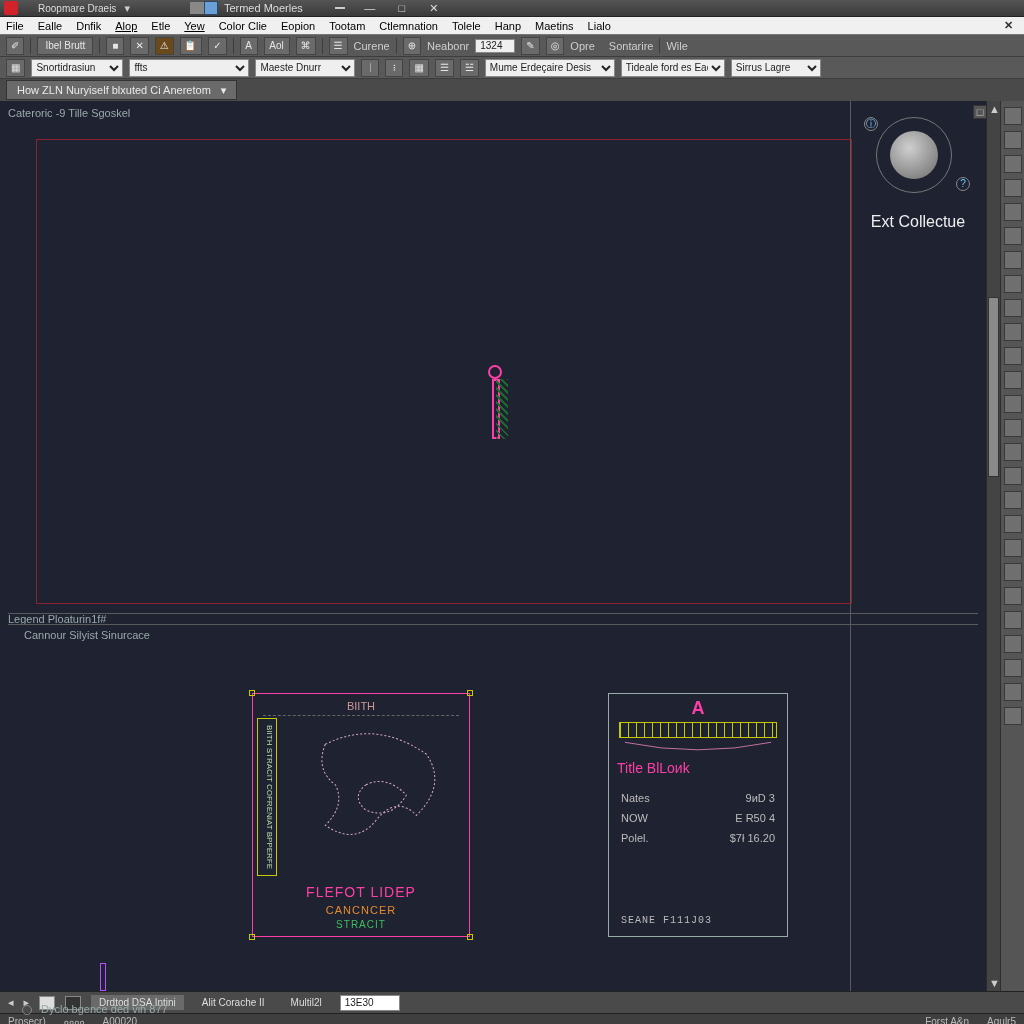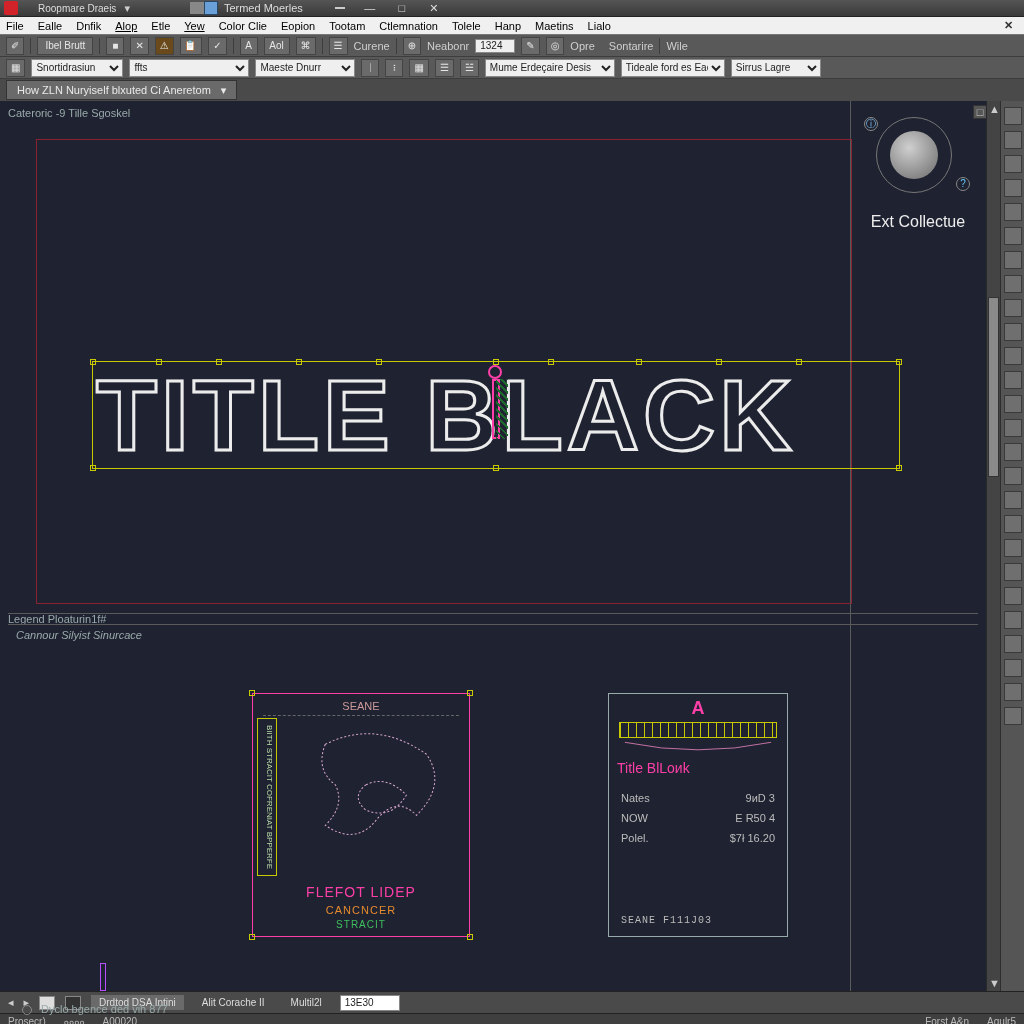--- a/index.html
+++ b/index.html
@@ -36,21 +36,21 @@
   .vp{position:absolute;left:8px;top:6px;right:8px;height:16px;color:#9aa;}
   .drawing-frame{position:absolute;left:36px;top:38px;width:816px;height:465px;border:1px solid #8a2230;}
   .title-text{position:absolute;left:96px;top:264px;width:800px;height:100px;display:flex;align-items:center;}
   .title-text .outline{font-size:100px;font-weight:700;letter-spacing:4px;color:transparent;-webkit-text-stroke:3px #ececec;font-family:"Arial Black",Arial,sans-serif;white-space:nowrap;}
   .cursor-mark{position:absolute;left:484px;top:270px;width:24px;height:90px;}
   .cursor-mark .bar{position:absolute;left:8px;top:8px;width:8px;height:60px;border:2px solid #ff3fa8;}
   .cursor-mark .hatch{position:absolute;left:12px;top:8px;width:12px;height:60px;background:repeating-linear-gradient(45deg,#1d6b2a 0 2px,transparent 2px 5px);}
   .cursor-mark .cap{position:absolute;left:4px;top:-6px;width:14px;height:14px;border:2px solid #ff3fa8;border-radius:50%;}
   
   .lower-vp{position:absolute;left:8px;top:523px;right:8px;bottom:36px;border-top:1px solid #5a5a5a;}
-  .lower-vp .tab2{position:absolute;left:8px;top:4px;color:#9aa;font-style:italic;}
+  .lower-vp .tab2{position:absolute;left:16px;top:4px;color:#9aa;}
   
   .tblock-a{position:absolute;left:252px;top:592px;width:218px;height:244px;border:1px solid #ff3fa8;}
   .tblock-a .head{position:absolute;left:10px;right:10px;top:6px;height:16px;text-align:center;color:#c99;font-size:11px;border-bottom:1px dashed #666;}
   .tblock-a .side{position:absolute;left:4px;top:24px;width:20px;bottom:60px;border:1px solid #c9c900;writing-mode:vertical-rl;text-orientation:mixed;font-size:8px;color:#bda;text-align:center;padding:4px 2px;}
   .tblock-a .shape{position:absolute;left:40px;top:30px;right:10px;bottom:70px;}
   .tblock-a .shape svg{width:100%;height:100%;}
   .tblock-a .foot1{position:absolute;left:10px;right:10px;bottom:36px;text-align:center;color:#ff3fa8;font-size:14px;letter-spacing:1px;}
   .tblock-a .foot2{position:absolute;left:10px;right:10px;bottom:20px;text-align:center;color:#e68a2e;font-size:11px;letter-spacing:1px;}
   .tblock-a .foot3{position:absolute;left:10px;right:10px;bottom:6px;text-align:center;color:#3fbf5f;font-size:10px;letter-spacing:1px;}
   .tblock-a .corner{position:absolute;width:6px;height:6px;border:1px solid #c9c900;}
@@ -178,41 +178,20 @@
 
 <div class="workspace">
   <div class="canvas-area">
     <div class="vp">Cateroric -9 Tille Sgoskel</div>
 
     <div class="vdiv"></div>
     <div class="hdiv"></div>
 
     <div class="drawing-frame"></div>
 
-    <div class="title-text">
-      <span class="outline">TITLE  BLACK</span>
-
-      <div style="position:absolute;left:-4px;right:-4px;top:-4px;bottom:-4px;border:1px solid #c9c900;"></div>
-
-      <div class="tgrip" style="left:-6px;top:-6px"></div>
-      <div class="tgrip" style="right:-6px;top:-6px"></div>
-      <div class="tgrip" style="left:-6px;bottom:-6px"></div>
-      <div class="tgrip" style="right:-6px;bottom:-6px"></div>
-      <div class="tgrip" style="left:50%;top:-6px;margin-left:-3px"></div>
-      <div class="tgrip" style="left:50%;bottom:-6px;margin-left:-3px"></div>
-
-      <div class="tgrip" style="left:60px;top:-6px"></div>
-      <div class="tgrip" style="left:120px;top:-6px"></div>
-      <div class="tgrip" style="left:200px;top:-6px"></div>
-      <div class="tgrip" style="left:280px;top:-6px"></div>
-      <div class="tgrip" style="left:452px;top:-6px"></div>
-      <div class="tgrip" style="left:540px;top:-6px"></div>
-      <div class="tgrip" style="left:620px;top:-6px"></div>
-      <div class="tgrip" style="left:700px;top:-6px"></div>
-    </div>
 
     <div class="cursor-mark">
       <div class="cap"></div>
       <div class="bar"></div>
       <div class="hatch"></div>
     </div>
 
     <div class="viewcube">
       <div class="home">ⓘ</div>
       <div class="ring"></div>
@@ -220,21 +199,21 @@
       <div class="opt">?</div>
       <div class="lbl">Ext Collectue</div>
     </div>
 
     <div style="position:absolute;left:8px;top:512px;color:#9aa;">Legend Ploaturin1f#</div>
     <div class="lower-vp">
       <div class="tab2">Cannour Silyist Sinurcace</div>
     </div>
 
     <div class="tblock-a">
-      <div class="head">SEANE</div>
+      <div class="head">BIITH</div>
       <div class="side">BIITH STRACIT  COFRENIAT  BPPERFE</div>
       <div class="shape">
         <svg viewBox="0 0 160 140">
           <path d="M30 20 Q80 -5 130 30 Q150 60 120 90 Q100 70 80 95 Q60 120 30 100 Q50 80 40 60 Q20 45 30 20 Z" fill="none" stroke="#d9a6d0" stroke-width="1" stroke-dasharray="2 2"></path>
           <path d="M70 60 Q90 50 110 70 Q95 95 70 85 Q55 72 70 60 Z" fill="none" stroke="#d9a6d0" stroke-width="1" stroke-dasharray="2 2"></path>
         </svg>
       </div>
       <div class="foot1">FLEFOT  LIDEP</div>
       <div class="foot2">CANCNCER</div>
       <div class="foot3">STRACIT</div>

